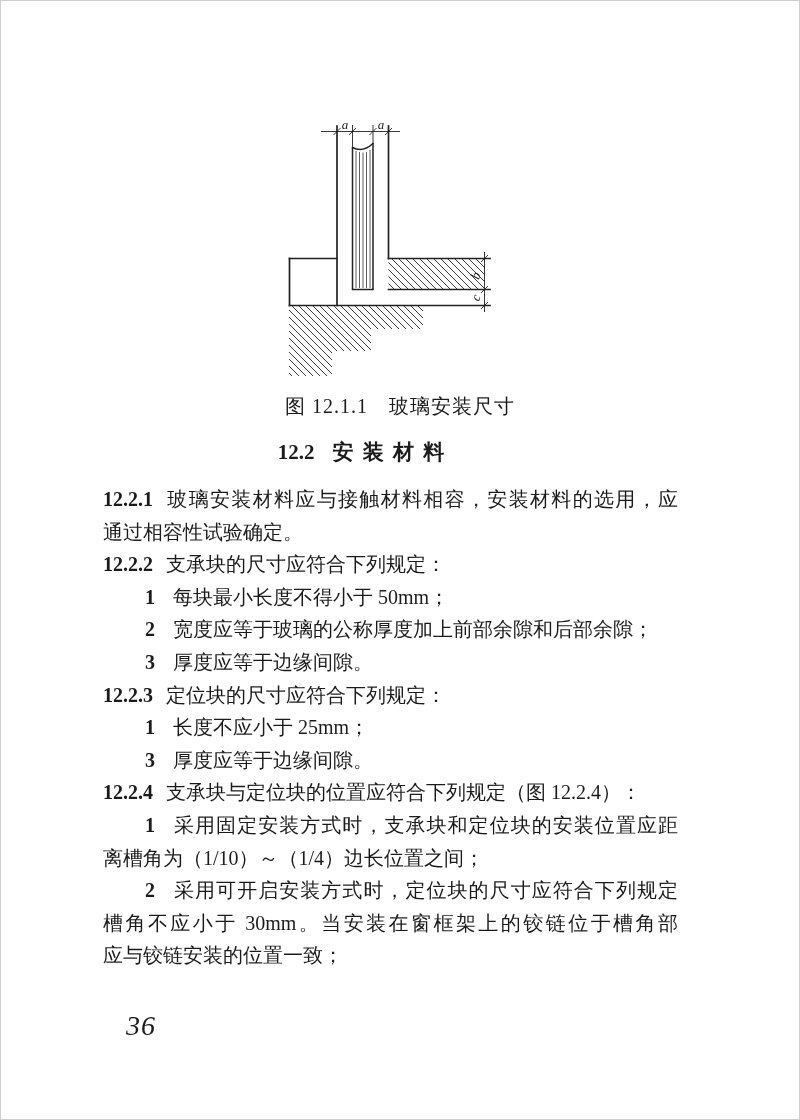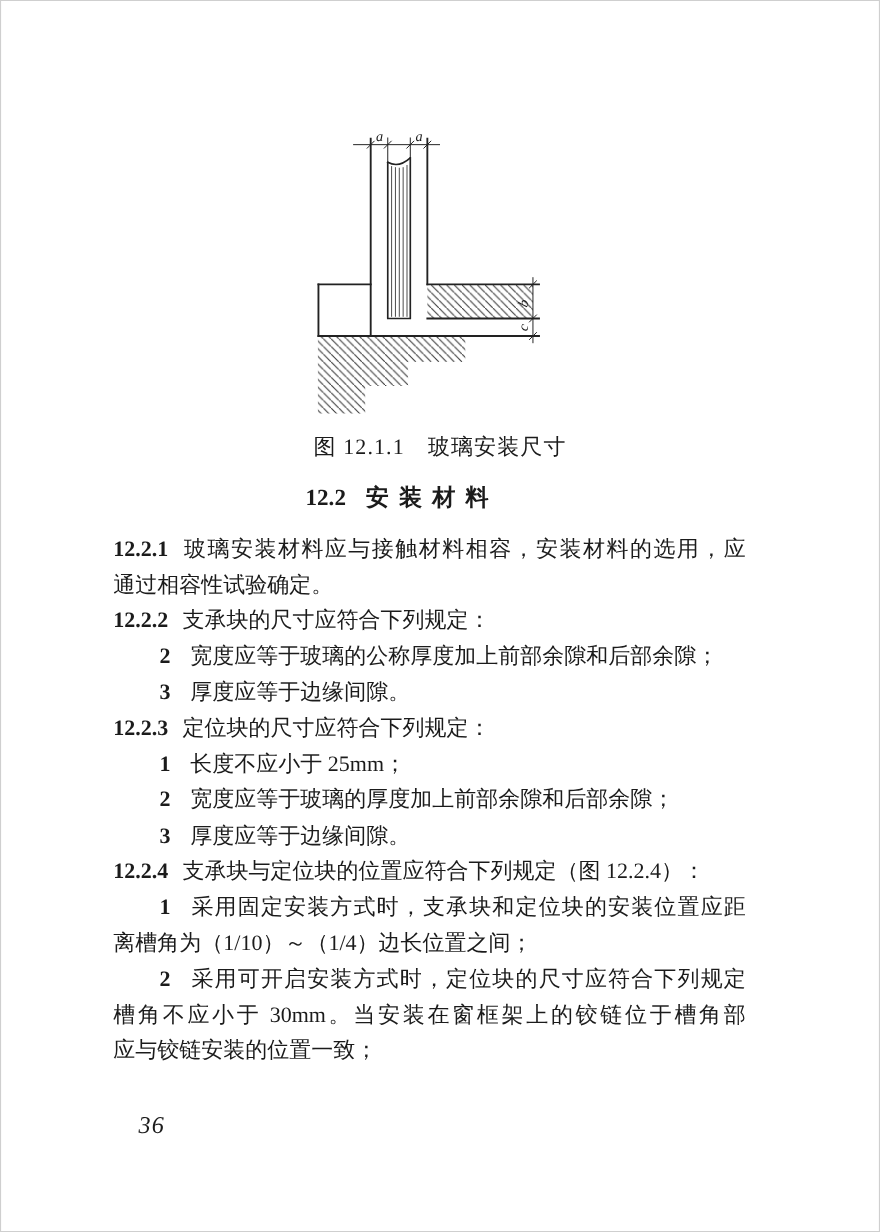--- a/index.html
+++ b/index.html
@@ -29,21 +29,21 @@
     position:absolute; left:103px; top:483px; width:575px;
     font-size:20px; line-height:32.6px;
   }
   .line{white-space:normal;}
   .line.fill{text-align:justify; text-align-last:justify;}
   .num{font-weight:700; margin-right:13px;}
   .line.sub{padding-left:42px;}
   .line.sub .num{margin-right:18px;}
   .pageno{
     position:absolute; left:126px; top:1010px;
-    font-style:italic; font-size:22px; letter-spacing:1px;
+    font-style:italic; font-size:28px; letter-spacing:1px;
   }
   svg text{
     font-family:"Liberation Serif","DejaVu Serif",serif;
     font-style:italic; font-size:13px; fill:#1b1b1b;
   }
 </style>
 </head>
 <body>
 
 <div class="page">
@@ -110,25 +110,25 @@
   <div class="caption">图 12.1.1　玻璃安装尺寸</div>
 
   <div class="heading">
     <span>12.2</span><span class="htitle">安 装 材 料</span>
   </div>
 
   <div class="bodytext">
     <div class="line fill"><span class="num">12.2.1</span><span>玻璃安装材料应与接触材料相容，安装材料的选用，应</span></div>
     <div class="line"><span>通过相容性试验确定。</span></div>
     <div class="line"><span class="num">12.2.2</span><span>支承块的尺寸应符合下列规定：</span></div>
+    <div class="line sub"><span class="num">1</span><span>每块最小长度不得小于 50mm；</span></div>
     <div class="line sub"><span class="num">2</span><span>宽度应等于玻璃的公称厚度加上前部余隙和后部余隙；</span></div>
     <div class="line sub"><span class="num">3</span><span>厚度应等于边缘间隙。</span></div>
     <div class="line"><span class="num">12.2.3</span><span>定位块的尺寸应符合下列规定：</span></div>
     <div class="line sub"><span class="num">1</span><span>长度不应小于 25mm；</span></div>
-    <div class="line sub"><span class="num">2</span><span>宽度应等于玻璃的厚度加上前部余隙和后部余隙；</span></div>
     <div class="line sub"><span class="num">3</span><span>厚度应等于边缘间隙。</span></div>
     <div class="line"><span class="num">12.2.4</span><span>支承块与定位块的位置应符合下列规定（图 12.2.4）：</span></div>
     <div class="line sub fill"><span class="num">1</span><span>采用固定安装方式时，支承块和定位块的安装位置应距</span></div>
     <div class="line"><span>离槽角为（1/10）～（1/4）边长位置之间；</span></div>
     <div class="line sub fill"><span class="num">2</span><span>采用可开启安装方式时，定位块的尺寸应符合下列规定</span></div>
     <div class="line fill"><span>槽角不应小于 30mm。当安装在窗框架上的铰链位于槽角部</span></div>
     <div class="line"><span>应与铰链安装的位置一致；</span></div>
   </div>
 
   <div class="pageno">36</div>

